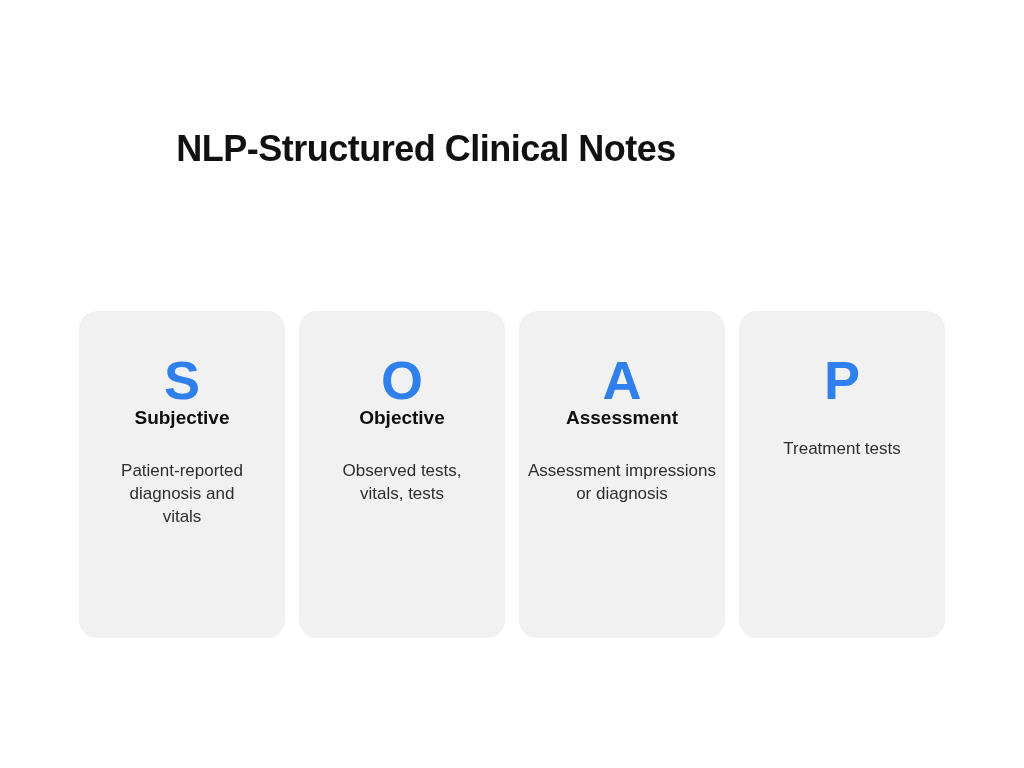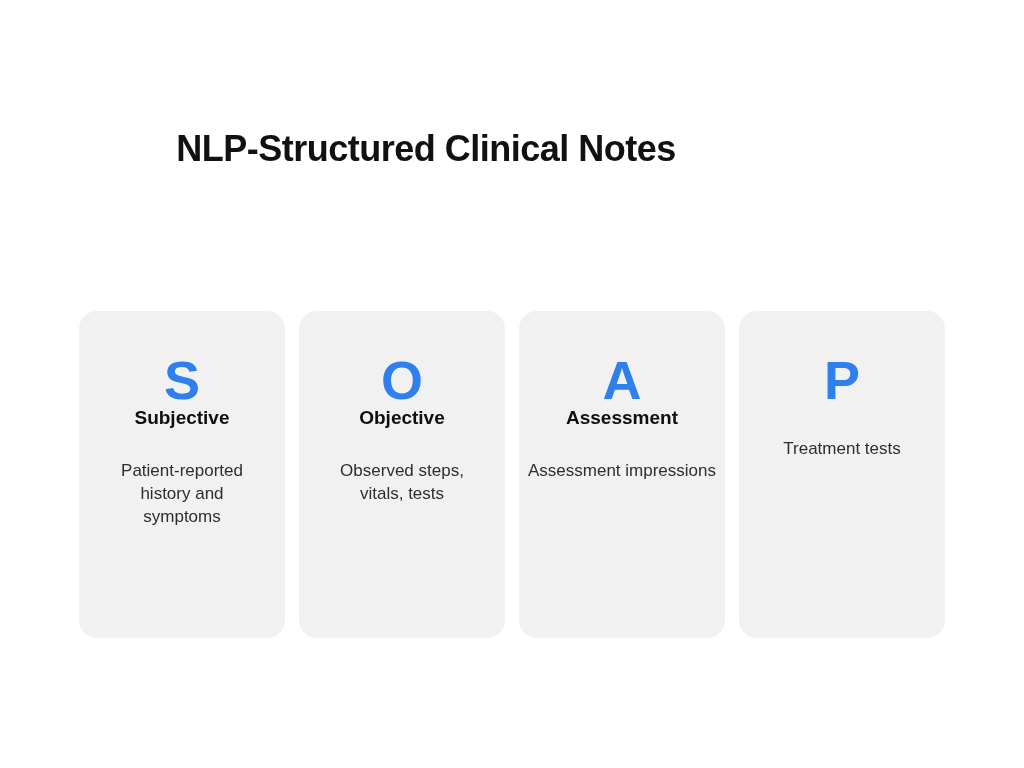--- a/index.html
+++ b/index.html
@@ -66,39 +66,40 @@
 
 <h1 class="page-title">NLP-Structured Clinical Notes</h1>
 
 <div class="cards">
 
   <div class="card">
     <div class="card-letter">S</div>
     <div class="card-name">Subjective</div>
     <div class="card-desc">
       <div>Patient-reported</div>
-      <div>history and</div>
-      <div>symptoms</div>
+      <div>diagnosis and</div>
+      <div>vitals</div>
     </div>
   </div>
 
   <div class="card">
     <div class="card-letter">O</div>
     <div class="card-name">Objective</div>
     <div class="card-desc">
-      <div>Observed steps,</div>
+      <div>Observed tests,</div>
       <div>vitals, tests</div>
     </div>
   </div>
 
   <div class="card">
     <div class="card-letter">A</div>
     <div class="card-name">Assessment</div>
     <div class="card-desc">
       <div>Assessment impressions</div>
+      <div>or diagnosis</div>
     </div>
   </div>
 
   <div class="card">
     <div class="card-letter">P</div>
     <div class="card-desc">
       <div>Treatment tests</div>
     </div>
   </div>
 

